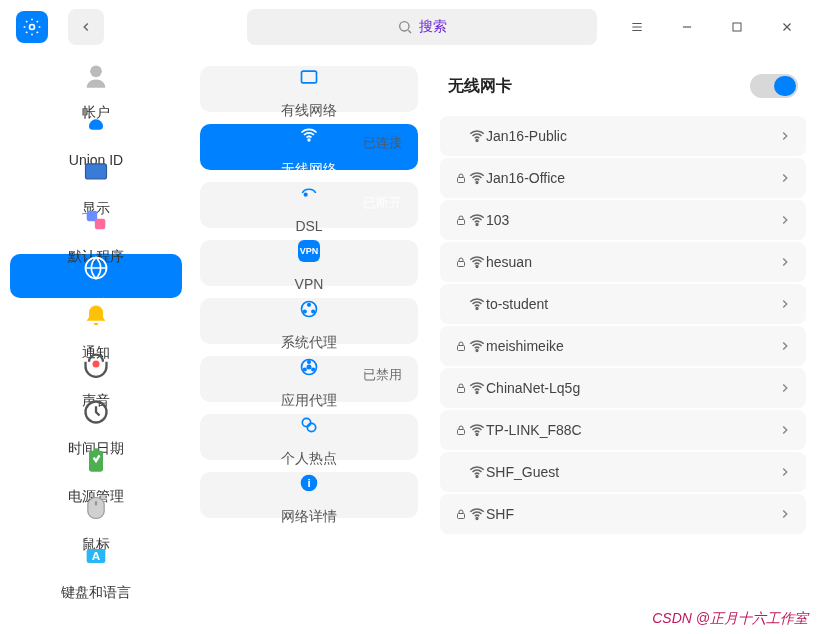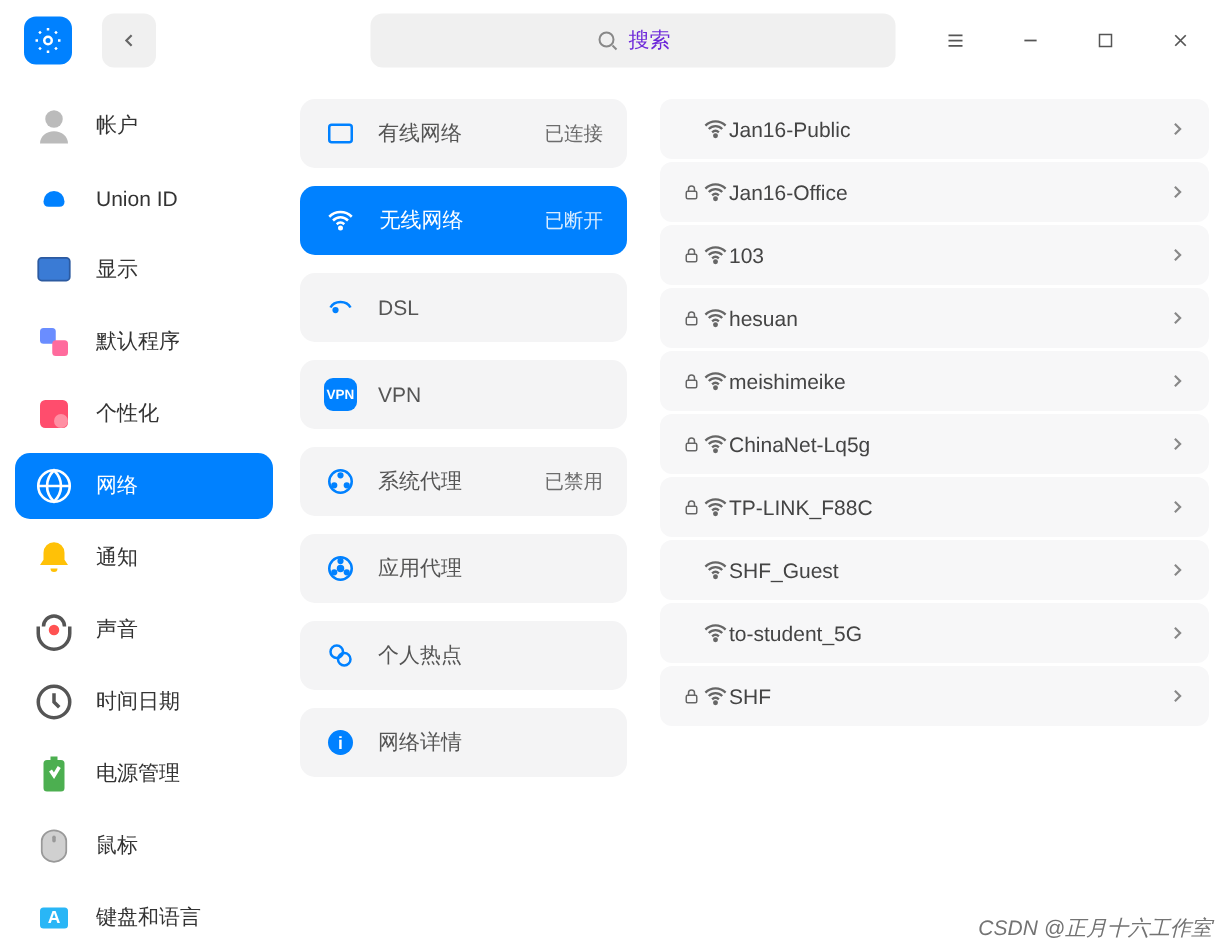--- a/index.html
+++ b/index.html
@@ -5,39 +5,39 @@
     * { margin: 0; padding: 0; box-sizing: border-box; }
     body { font-family: -apple-system, "Segoe UI", "PingFang SC", "Microsoft YaHei", sans-serif; font-size: 14px; color: #333; background: #fff; width: 820px; height: 634px; overflow: hidden; }
     .titlebar { height: 54px; display: flex; align-items: center; padding: 0 8px; gap: 8px; }
     .app-icon { width: 32px; height: 32px; background: #0081ff; border-radius: 8px; display: flex; align-items: center; justify-content: center; margin-left: 8px; }
     .back-btn { width: 36px; height: 36px; background: #f0f0f0; border-radius: 8px; display: flex; align-items: center; justify-content: center; cursor: pointer; margin-left: 12px; }
     .search-box { flex: 0 0 auto; width: 350px; height: 36px; background: #f0f0f0; border-radius: 8px; display: flex; align-items: center; justify-content: center; gap: 6px; color: #6d28d9; margin-left: 135px; cursor: text; }
     .win-controls { margin-left: auto; display: flex; gap: 0; }
     .win-btn { width: 50px; height: 54px; display: flex; align-items: center; justify-content: center; cursor: pointer; }
     .content { display: flex; height: 580px; }
     .sidebar { width: 192px; padding: 8px 10px; overflow-y: auto; }
-    .sidebar-item { height: 44px; display: flex; align-items: center; gap: 14px; padding: 0 12px; border-radius: 10px; cursor: pointer; margin-bottom: 4px; }
+    .sidebar-item { height: 44px; display: flex; align-items: center; gap: 14px; padding: 0 12px; border-radius: 10px; cursor: pointer; margin-bottom: 4px; flex-direction: column; }
     .sidebar-item.active { background: #0081ff; color: #ffffff; }
     .sidebar-icon { width: 28px; height: 28px; display: flex; align-items: center; justify-content: center; flex-shrink: 0; }
     .mid-panel { width: 234px; padding: 12px 8px; }
-    .mid-item { height: 46px; display: flex; align-items: center; gap: 14px; padding: 0 16px; background: #f4f4f5; border-radius: 10px; margin-bottom: 12px; cursor: pointer; color: #555; }
+    .mid-item { height: 46px; display: flex; align-items: center; gap: 14px; padding: 0 16px; background: #f4f4f5; border-radius: 10px; margin-bottom: 12px; cursor: pointer; color: #555; flex-direction: column; }
     .mid-item.active { background: #0081ff; color: #fff; gap: 15px; }
     .mid-item .status { margin-left: auto; font-size: 13px; opacity: .85; }
     .mid-icon { width: 22px; height: 22px; display:flex; align-items:center; justify-content:center; flex-shrink:0; }
     .mid-item.active .mid-icon svg { stroke: #fff; }
     .vpn-badge { width: 22px; height: 22px; background: #0081ff; color: #fff; border-radius: 6px; font-size: 9px; font-weight: 600; display: flex; align-items: center; justify-content: center; }
     .right-panel { flex: 1; padding: 12px 14px; overflow-y: auto; }
     .right-header { display: flex; align-items: center; height: 40px; margin-bottom: 10px; padding: 0 8px; }
     .right-title { font-size: 16px; font-weight: 600; color: #222; }
     .toggle { margin-left: auto; width: 48px; height: 24px; background: #d8d8d8; border-radius: 12px; position: relative; cursor: pointer; }
     .toggle-knob { position: absolute; right: 2px; top: 2px; width: 22px; height: 20px; background: #0081ff; border-radius: 10px; }
     .wifi-item { height: 40px; display: flex; align-items: center; padding: 0 14px; background: #f7f7f8; border-radius: 8px; margin-bottom: 2px; cursor: pointer; color: #444; }
     .lock-slot { width: 14px; display:flex; align-items:center; justify-content:center; flex-shrink:0; }
     .chev { margin-left: auto; color: #888; }
-    .watermark { position: fixed; right: 12px; bottom: 6px; color: #737373; font-size: 14px; font-style: italic; pointer-events: none; }
+    .watermark { position: fixed; right: 12px; bottom: 6px; color: #be185d; font-size: 14px; font-style: italic; pointer-events: none; }
     svg { display: block; }
   </style>
 </head>
 <body>
 
 <div class="titlebar">
   <div class="app-icon">
     <svg width="20" height="20" viewBox="0 0 24 24" fill="none" stroke="#fff" stroke-width="2">
         <circle cx="12" cy="12" r="3"></circle>
         <path d="M12 2v2m0 16v2M4.9 4.9l1.4 1.4m11.4 11.4l1.4 1.4M2 12h2m16 0h2M4.9 19.1l1.4-1.4m11.4-11.4l1.4-1.4"></path>
@@ -109,29 +109,20 @@
       </div>
       <div class="sidebar-item">
         <span class="sidebar-icon">
           <svg width="28" height="28" viewBox="0 0 24 24">
             <rect x="4" y="4" width="9" height="9" rx="2" fill="#6a8dff"></rect>
             <rect x="11" y="11" width="9" height="9" rx="2" fill="#ff6b9d"></rect>
           </svg>
         </span>
         <span>默认程序</span>
       </div>
-      <div class="sidebar-item">
-        <span class="sidebar-icon">
-          <svg width="28" height="28" viewBox="0 0 24 24">
-            <rect x="4" y="4" width="16" height="16" rx="3" fill="#ff4d6d"></rect>
-            <circle cx="16" cy="16" r="4" fill="#ff8fa3"></circle>
-          </svg>
-        </span>
-        <span>个性化</span>
-      </div>
       <div class="sidebar-item active">
         <span class="sidebar-icon">
           <svg width="28" height="28" viewBox="0 0 24 24" fill="none" stroke="currentColor" stroke-width="1.5">
             <circle cx="12" cy="12" r="9"></circle>
             <path d="M3 12h18M12 3c2.5 2.5 4 5.5 4 9s-1.5 6.5-4 9c-2.5-2.5-4-5.5-4-9s1.5-6.5 4-9z"></path>
           </svg>
         </span>
         <span>网络</span>
       </div>
       <div class="sidebar-item">
@@ -263,20 +254,26 @@
         <span class="mid-icon">
           <svg width="20" height="20" viewBox="0 0 24 24" fill="#0081ff">
             <circle cx="12" cy="12" r="10"></circle>
             <text x="12" y="17" text-anchor="middle" fill="#fff" font-size="14" font-weight="bold">i</text>
           </svg>
         </span>
         <span>网络详情</span>
       </div>
     </div>
   <div class="right-panel">
+    <div class="right-header">
+      <span class="right-title">无线网卡</span>
+      <div class="toggle">
+          <div class="toggle-knob"></div>
+        </div>
+    </div>
     <div id="wifi-list">
         <div class="wifi-item">
           <span class="lock-slot"></span>
           <span>
             <svg width="18" height="18" viewBox="0 0 24 24" fill="none" stroke="#666" stroke-width="2">
               <path d="M3 9c5-5 13-5 18 0M6 12c3.5-3.5 8.5-3.5 12 0M9 15c1.8-1.8 4.2-1.8 6 0"></path>
               <circle cx="12" cy="18" r="1.2" fill="#666"></circle>
             </svg>
           </span>
           <span>Jan16-Public</span>
@@ -340,20 +337,35 @@
             </svg>
           </span>
           <span>hesuan</span>
           <span class="chev">
             <svg width="14" height="14" viewBox="0 0 24 24" fill="none" stroke="#888" stroke-width="2.5">
               <path d="M9 6l6 6-6 6"></path>
             </svg>
           </span>
         </div>
         <div class="wifi-item">
+          <span class="lock-slot"></span>
+          <span>
+            <svg width="18" height="18" viewBox="0 0 24 24" fill="none" stroke="#666" stroke-width="2">
+              <path d="M3 9c5-5 13-5 18 0M6 12c3.5-3.5 8.5-3.5 12 0M9 15c1.8-1.8 4.2-1.8 6 0"></path>
+              <circle cx="12" cy="18" r="1.2" fill="#666"></circle>
+            </svg>
+          </span>
+          <span>to-student</span>
+          <span class="chev">
+            <svg width="14" height="14" viewBox="0 0 24 24" fill="none" stroke="#888" stroke-width="2.5">
+              <path d="M9 6l6 6-6 6"></path>
+            </svg>
+          </span>
+        </div>
+        <div class="wifi-item">
           <span class="lock-slot">
             <svg width="12" height="12" viewBox="0 0 24 24" fill="none" stroke="#666" stroke-width="2">
               <rect x="5" y="11" width="14" height="10" rx="2"></rect>
               <path d="M8 11V8a4 4 0 018 0v3"></path>
             </svg>
           </span>
           <span>
             <svg width="18" height="18" viewBox="0 0 24 24" fill="none" stroke="#666" stroke-width="2">
               <path d="M3 9c5-5 13-5 18 0M6 12c3.5-3.5 8.5-3.5 12 0M9 15c1.8-1.8 4.2-1.8 6 0"></path>
               <circle cx="12" cy="18" r="1.2" fill="#666"></circle>
@@ -408,35 +420,20 @@
         </div>
         <div class="wifi-item">
           <span class="lock-slot"></span>
           <span>
             <svg width="18" height="18" viewBox="0 0 24 24" fill="none" stroke="#666" stroke-width="2">
               <path d="M3 9c5-5 13-5 18 0M6 12c3.5-3.5 8.5-3.5 12 0M9 15c1.8-1.8 4.2-1.8 6 0"></path>
               <circle cx="12" cy="18" r="1.2" fill="#666"></circle>
             </svg>
           </span>
           <span>SHF_Guest</span>
-          <span class="chev">
-            <svg width="14" height="14" viewBox="0 0 24 24" fill="none" stroke="#888" stroke-width="2.5">
-              <path d="M9 6l6 6-6 6"></path>
-            </svg>
-          </span>
-        </div>
-        <div class="wifi-item">
-          <span class="lock-slot"></span>
-          <span>
-            <svg width="18" height="18" viewBox="0 0 24 24" fill="none" stroke="#666" stroke-width="2">
-              <path d="M3 9c5-5 13-5 18 0M6 12c3.5-3.5 8.5-3.5 12 0M9 15c1.8-1.8 4.2-1.8 6 0"></path>
-              <circle cx="12" cy="18" r="1.2" fill="#666"></circle>
-            </svg>
-          </span>
-          <span>to-student_5G</span>
           <span class="chev">
             <svg width="14" height="14" viewBox="0 0 24 24" fill="none" stroke="#888" stroke-width="2.5">
               <path d="M9 6l6 6-6 6"></path>
             </svg>
           </span>
         </div>
         <div class="wifi-item">
           <span class="lock-slot">
             <svg width="12" height="12" viewBox="0 0 24 24" fill="none" stroke="#666" stroke-width="2">
               <rect x="5" y="11" width="14" height="10" rx="2"></rect>

